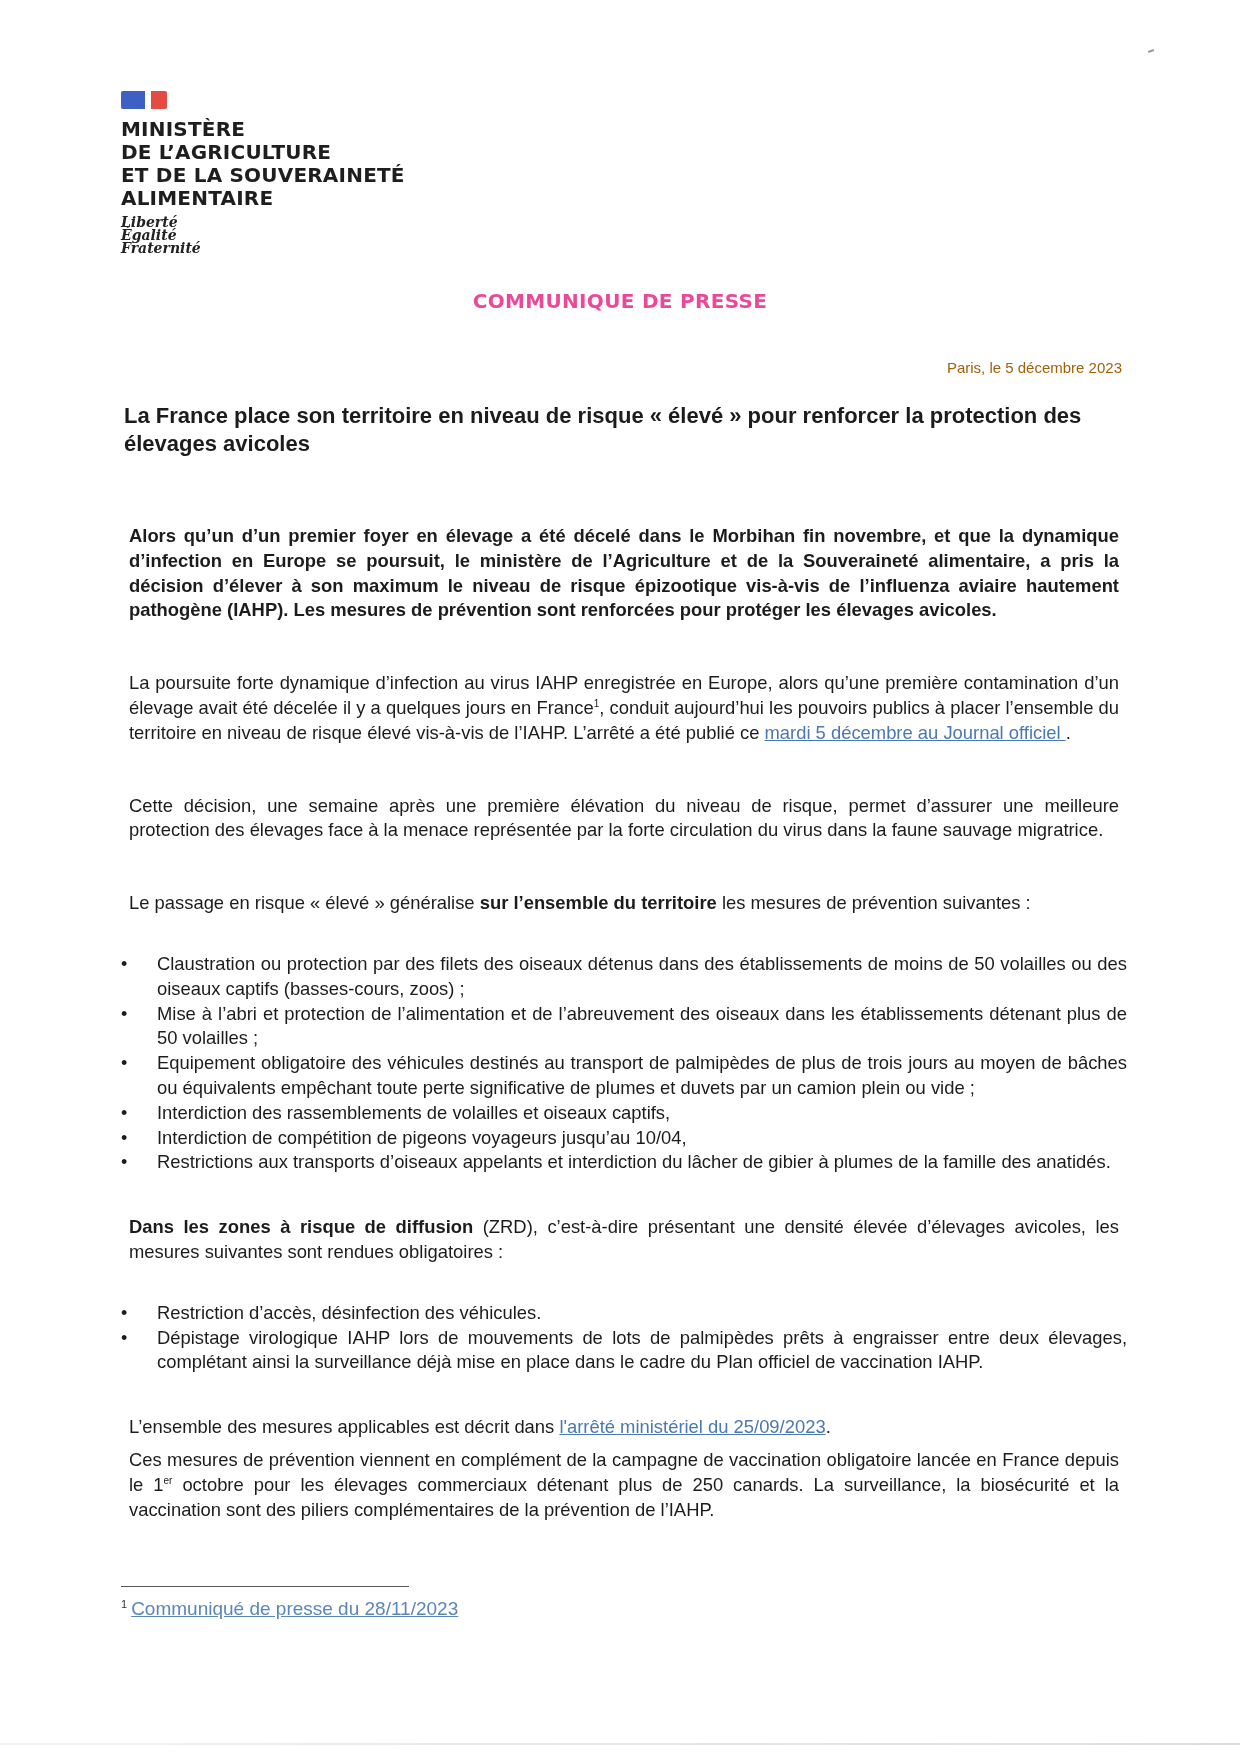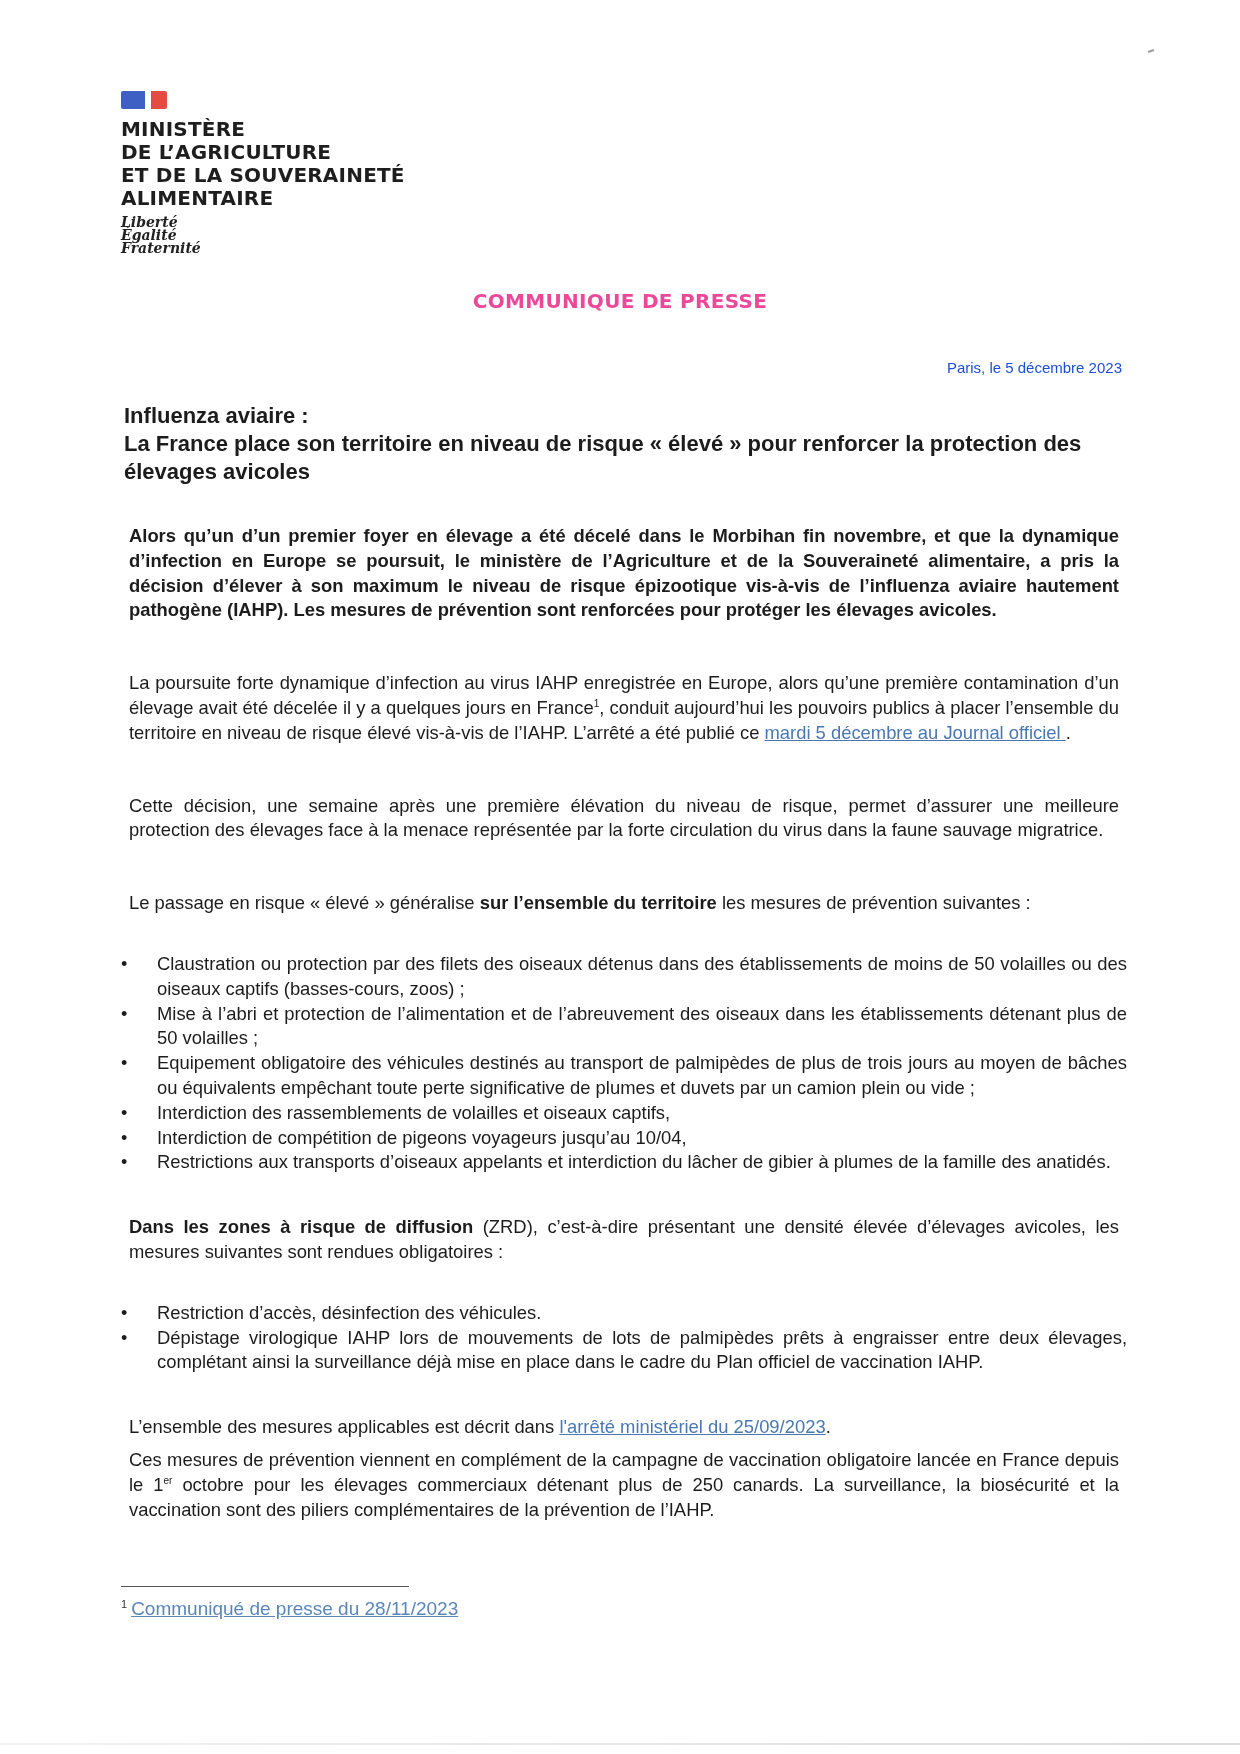--- a/index.html
+++ b/index.html
@@ -11,21 +11,21 @@
 
   
   .logo { position: absolute; left: 121px; top: 90px; }
   .flag { display: flex; align-items: center; gap: 6px; height: 20px; margin-bottom: 8px; }
   .flag .blue { width: 24px; height: 18px; background: #3e5fc4; border-radius: 2px 0 0 2px; }
   .flag .red { width: 16px; height: 18px; background: #e34b43; border-radius: 0 2px 2px 0; }
   .ministry-name { font-family: "DejaVu Sans", sans-serif; font-weight: bold; font-size: 20px; line-height: 23px; color: #1e1e1e; letter-spacing: 0.2px; }
   .motto { margin-top: 6px; font-family: "DejaVu Serif", serif; font-style: italic; font-weight: bold; font-size: 14px; line-height: 13px; color: #222; }
 
   .doc-type { position: absolute; left: 0; width: 1240px; top: 289px; text-align: center; font-family: "DejaVu Sans", sans-serif; font-weight: bold; font-size: 20px; color: #ec4899; letter-spacing: 0.3px; }
-  .dateline { position: absolute; right: 118px; top: 359px; font-size: 15px; color: #1d4ed8; }
+  .dateline { position: absolute; right: 118px; top: 359px; font-size: 15px; color: #a16207; }
 
   .headline { position: absolute; left: 124px; top: 402px; width: 1000px; font-family: "Liberation Sans", sans-serif; font-weight: bold; font-size: 22px; line-height: 28px; color: #1c1c1c; }
 
   .content { position: absolute; left: 121px; top: 516px; width: 1006px; font-size: 18.4px; line-height: 24.8px; color: #1c1c1c; }
   .content p { margin: 8px; text-align: justify; }
   .lead { font-weight: bold; }
   .gap-l { height: 32px; }
   .gap-m { height: 28px; }
 
   ul.bullets { list-style: none; margin: 0; padding: 0; }
@@ -65,21 +65,20 @@
       <div>Liberté</div>
       <div>Égalité</div>
       <div>Fraternité</div>
     </div>
   </div>
 
   <div class="doc-type">COMMUNIQUE DE PRESSE</div>
   <div class="dateline">Paris, le 5 décembre 2023</div>
 
   <div class="headline">
-    <div>Influenza aviaire :</div>
     <div>La France place son territoire en niveau de risque « élevé » pour renforcer la protection des élevages avicoles</div>
   </div>
 
   <div class="content">
     <p class="lead">Alors qu’un d’un premier foyer en élevage a été décelé dans le Morbihan fin novembre, et que la dynamique d’infection en Europe se poursuit, le ministère de l’Agriculture et de la Souveraineté alimentaire, a pris la décision d’élever à son maximum le niveau de risque épizootique vis-à-vis de l’influenza aviaire hautement pathogène (IAHP). Les mesures de prévention sont renforcées pour protéger les élevages avicoles.</p>
     <div class="gap-l"></div>
 
     <p><span>La poursuite forte dynamique d’infection au virus IAHP enregistrée en Europe, alors qu’une première contamination d’un élevage avait été décelée il y a quelques jours en France</span><sup>1</sup><span>, conduit aujourd’hui les pouvoirs publics à placer l’ensemble du territoire en niveau de risque élevé vis-à-vis de l’IAHP. L’arrêté a été publié ce </span><a class="link" href="#">mardi 5 décembre au Journal officiel </a><span>.</span></p>
     <div class="gap-l"></div>
 

